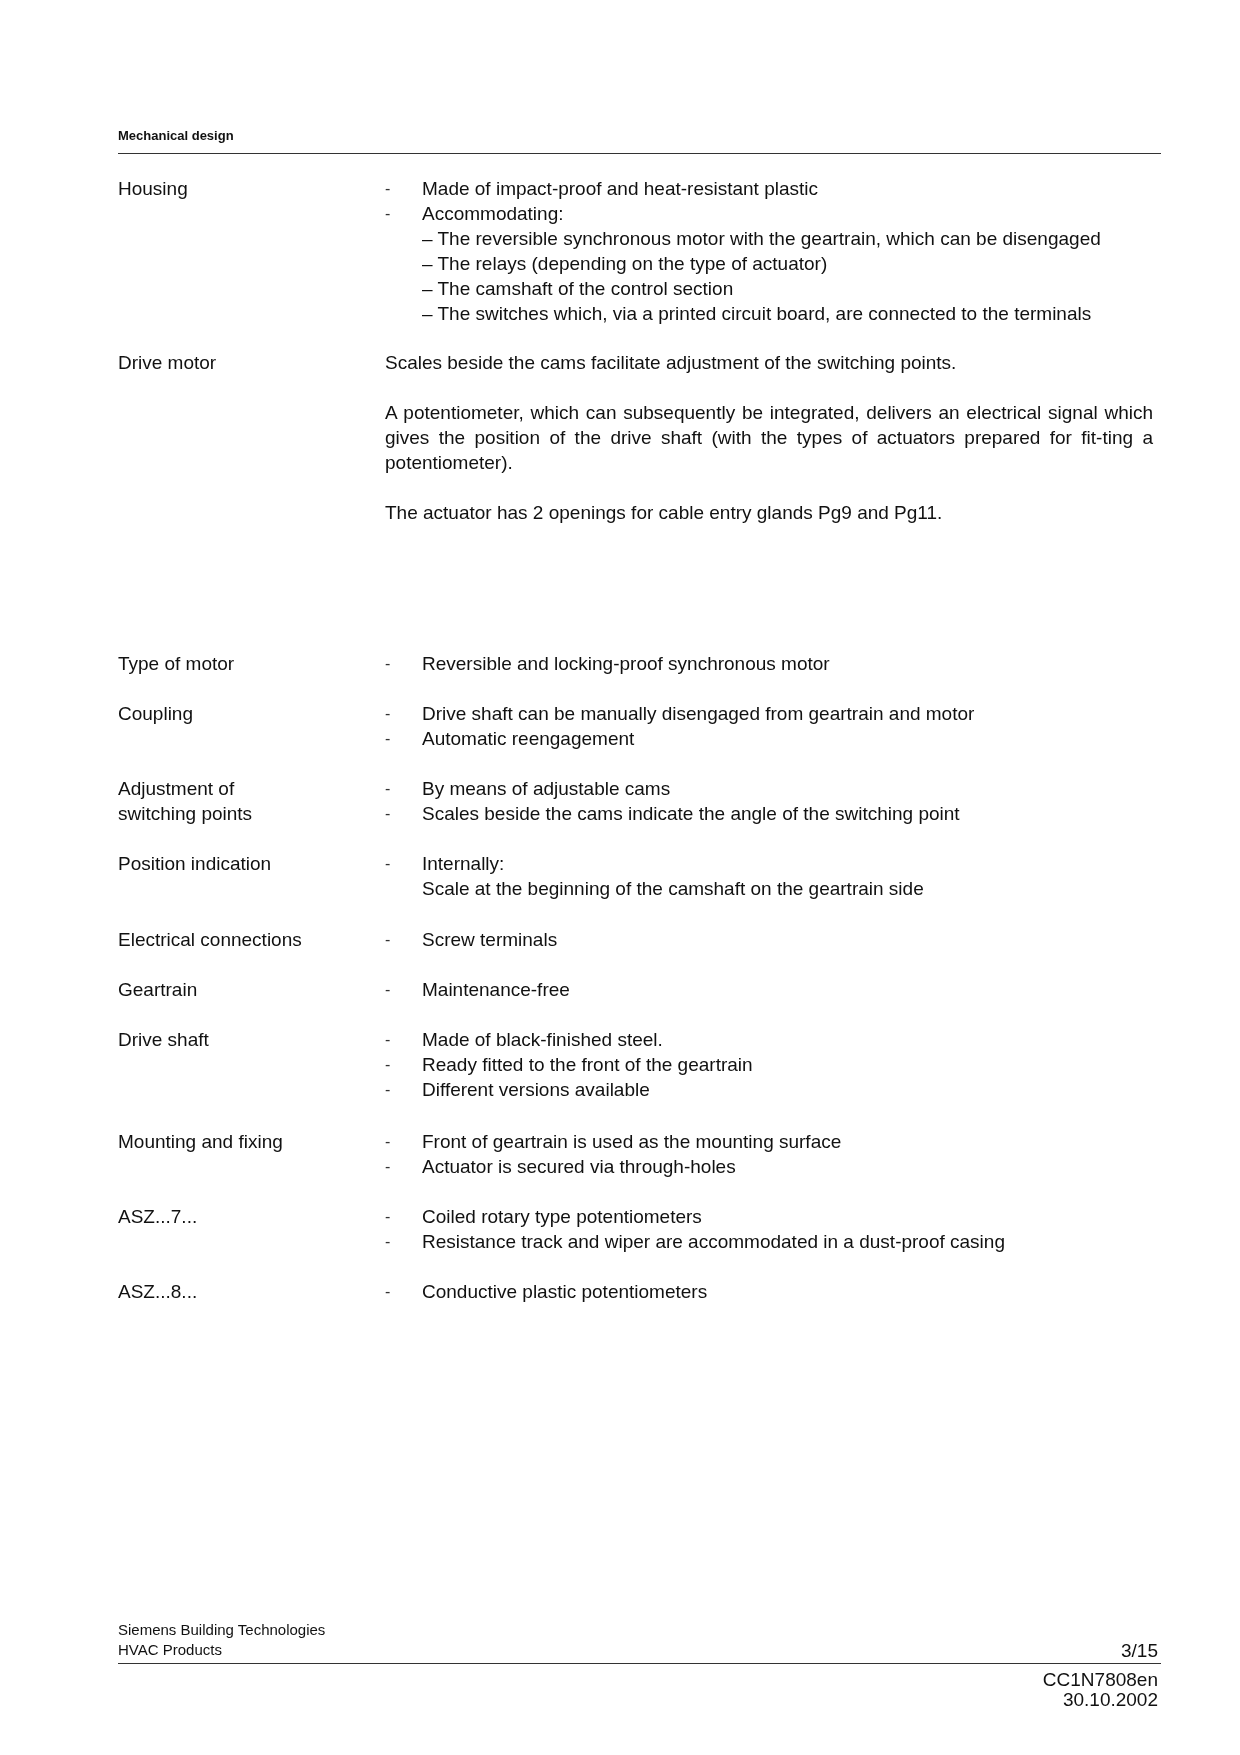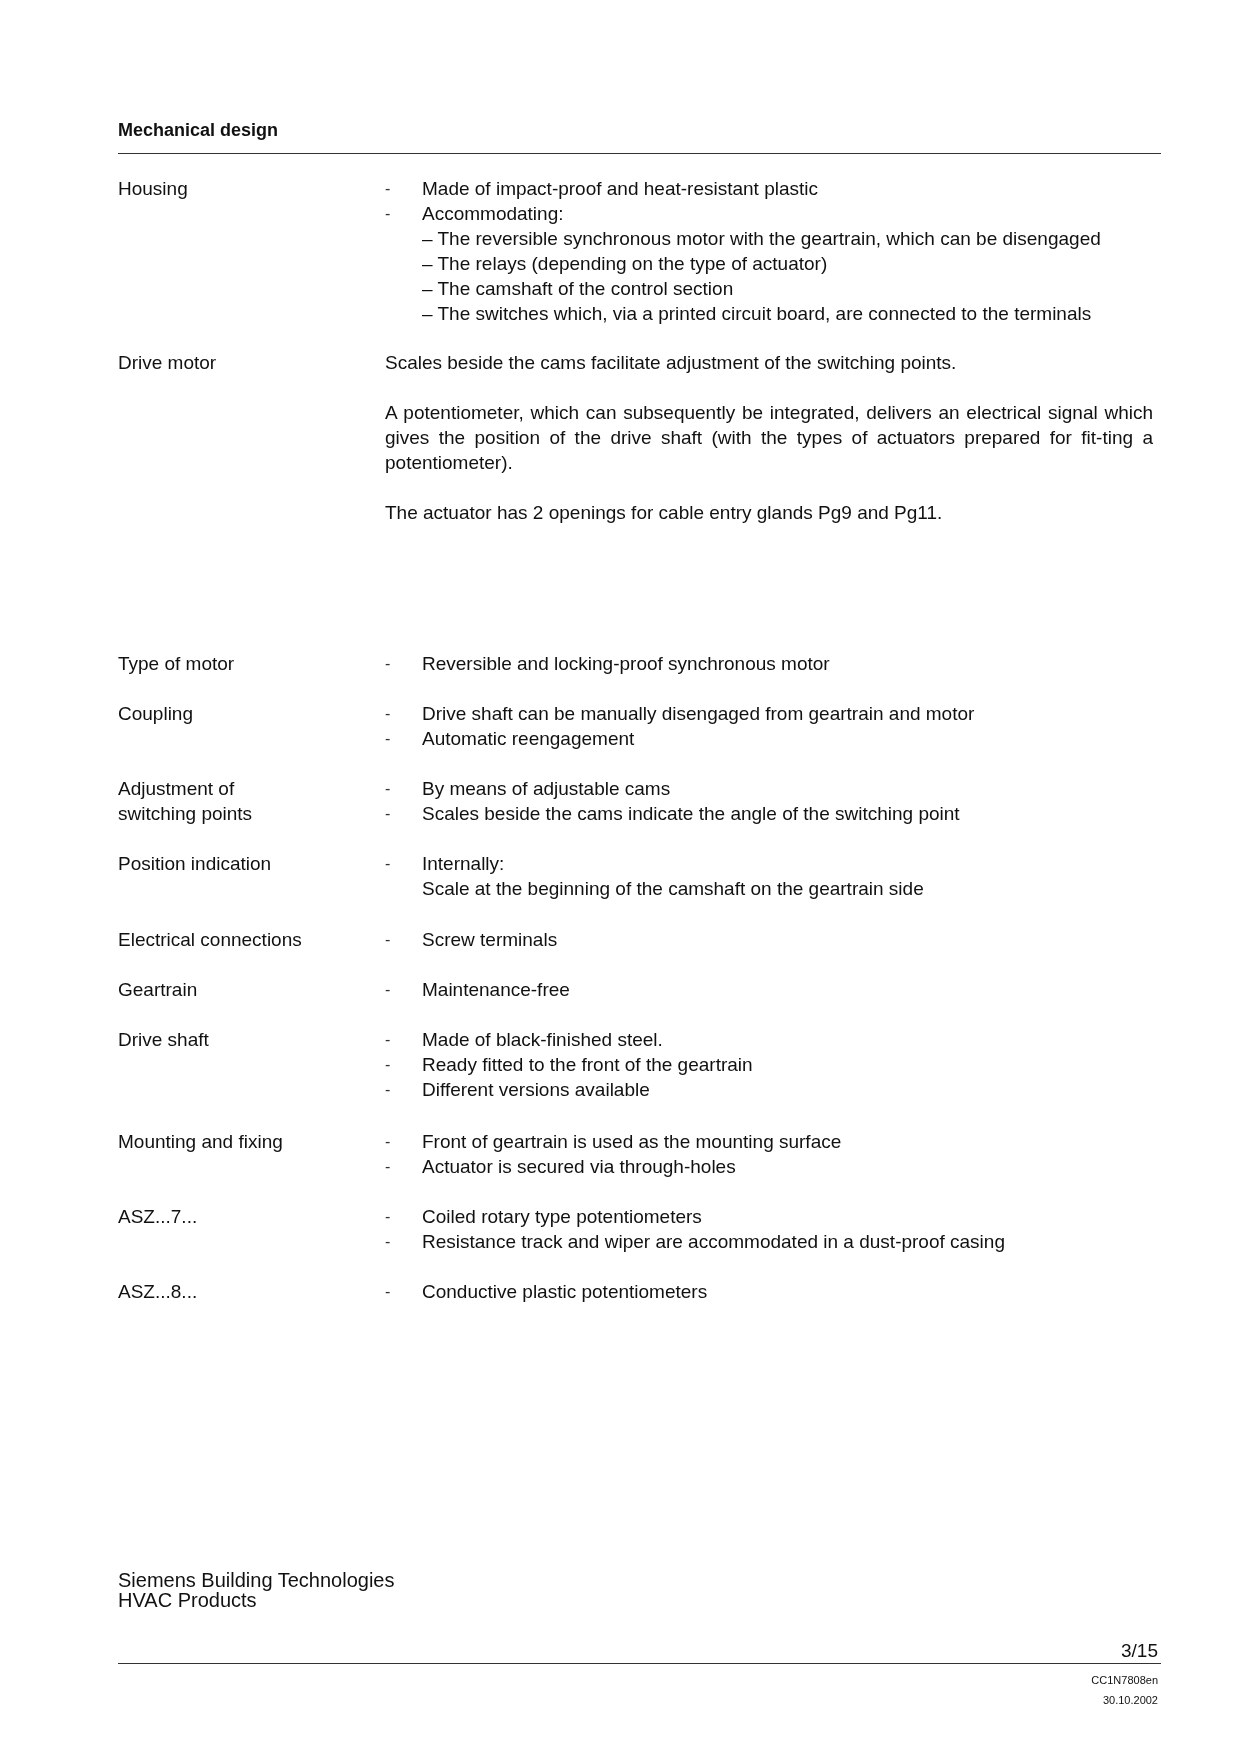--- a/index.html
+++ b/index.html
@@ -1,32 +1,32 @@
 <!DOCTYPE html>
 <html><head>
 <meta charset="utf-8">
 <style>
   html, body { margin:0; padding:0; background:#ffffff; }
   body { width:1240px; height:1755px; position:relative; overflow:hidden;
          font-family:"Liberation Sans", sans-serif; color:#111111; font-size:19px; }
-  .heading { position:absolute; left:118px; top:120px; font-weight:bold; font-size:18px; }
+  .heading { position:absolute; left:118px; top:128px; font-weight:bold; font-size:13px; }
   .rule { position:absolute; left:118px; width:1043px; height:0; border-top:1.5px solid #333; }
   .row { position:absolute; left:0; width:1240px; }
   .label { position:absolute; left:118px; top:0; line-height:25px; width:250px; }
   .label span { display:block; }
   .items { position:absolute; left:385px; top:0; width:770px; }
   .item { position:relative; line-height:25px; padding-left:37px; }
   .item .dash { position:absolute; left:0; top:0; color:#333; font-size:16px; }
   .sub { line-height:25px; padding-left:37px; }
   .para { position:absolute; left:385px; width:768px; line-height:25px; text-align:justify; }
   .para p { margin:0; }
   .para .gap { height:25px; }
   .page-num { position:absolute; right:82px; top:1640px; font-size:19px; }
-  .foot-l { position:absolute; left:118px; top:1570px; font-size:20px; line-height:20px; }
-  .foot-r { position:absolute; right:82px; top:1670px; font-size:11px; line-height:20px; text-align:right; }
+  .foot-l { position:absolute; left:118px; top:1620px; font-size:15px; line-height:20px; }
+  .foot-r { position:absolute; right:82px; top:1670px; font-size:19px; line-height:20px; text-align:right; }
   .foot-l span, .foot-r span { display:block; }
   b { font-weight:normal; }
 </style>
 </head>
 <body>
 
 <div class="heading">Mechanical design</div>
 <div class="rule" style="top:153px;"></div>
 
 <div class="row" style="top:176px;">

